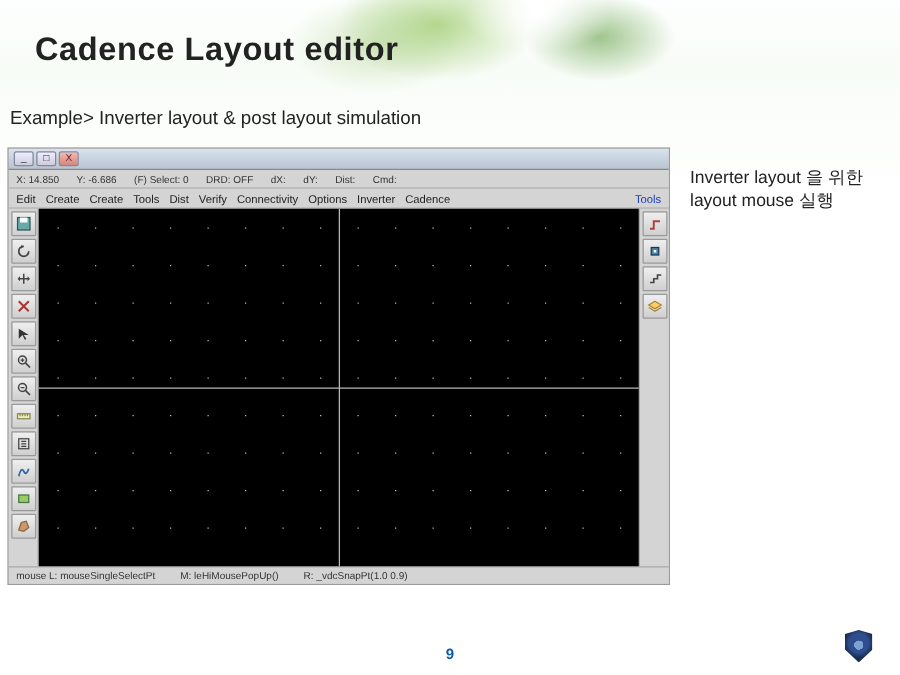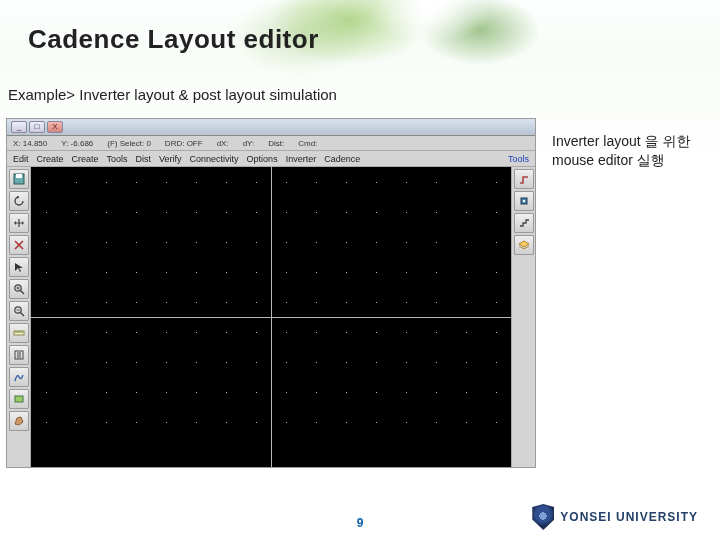--- a/index.html
+++ b/index.html
@@ -112,21 +112,21 @@
   .univ-text { font-size: 12px; font-weight: 600; letter-spacing: 1px; color: #234069; }
 </style>
 </head>
 <body>
 
 <div class="slide-title">Cadence Layout editor</div>
 <div class="example-line">Example&gt;  Inverter layout &amp; post layout simulation</div>
 
 <div class="annot">
   <span>Inverter layout 을 위한</span><br>
-  <span>mouse editor 실행</span>
+  <span>layout mouse 실행</span>
 </div>
 
 <div class="editor">
   <div class="ed-titlebar">
     <div class="winbtns">
       <div class="winbtn">_</div>
       <div class="winbtn">□</div>
       <div class="winbtn close">X</div>
     </div>
   </div>
@@ -403,20 +403,24 @@
         </div>
       <div class="tbtn">
           <svg width="12" height="12">
             <path d="M6 2 L11 5 L6 8 L1 5 Z" fill="#fc6" stroke="#a83"></path>
             <path d="M1 7 L6 10 L11 7" fill="none" stroke="#a83"></path>
           </svg>
         </div>
     </div>
   </div>
 
+  <div class="ed-footer">
+    <span>mouse L: mouseSingleSelectPt</span>
+    <span>M: leHiMousePopUp()</span>
+    <span>R: _vdcSnapPt(1.0 0.9)</span>
+  </div>
 </div>
 
 <div class="page-num">9</div>
 
 <div class="univ-logo">
   <div class="univ-shield"></div>
-  <div class="univ-text">YONSEI UNIVERSITY</div>
 </div>
 
 </body></html>

